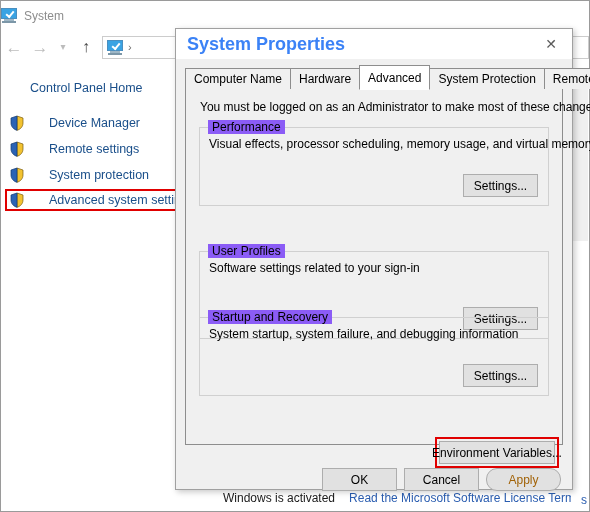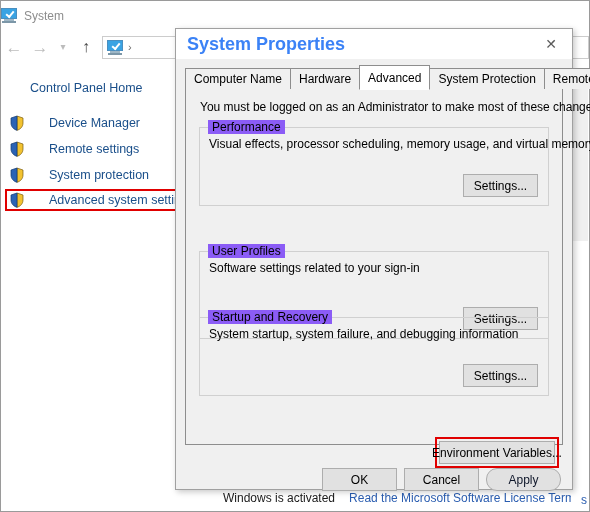--- a/index.html
+++ b/index.html
@@ -358,21 +358,21 @@
     border: 1px solid #adadad;
     font-family: "Liberation Sans", sans-serif;
     font-size: 12px;
     color: #000000;
     display: flex;
     align-items: center;
     justify-content: center;
     box-sizing: border-box;
     white-space: nowrap;
   }
-  .win-button.disabled { color: #0f172a; border-radius: 11px; }
+  .win-button.disabled { color: #a16207; border-radius: 11px; }
 
   .settings-btn {
     position: absolute;
     right: 10px;
     bottom: 8px;
     width: 75px;
     height: 23px;
   }
 
   #env-var-wrapper {

